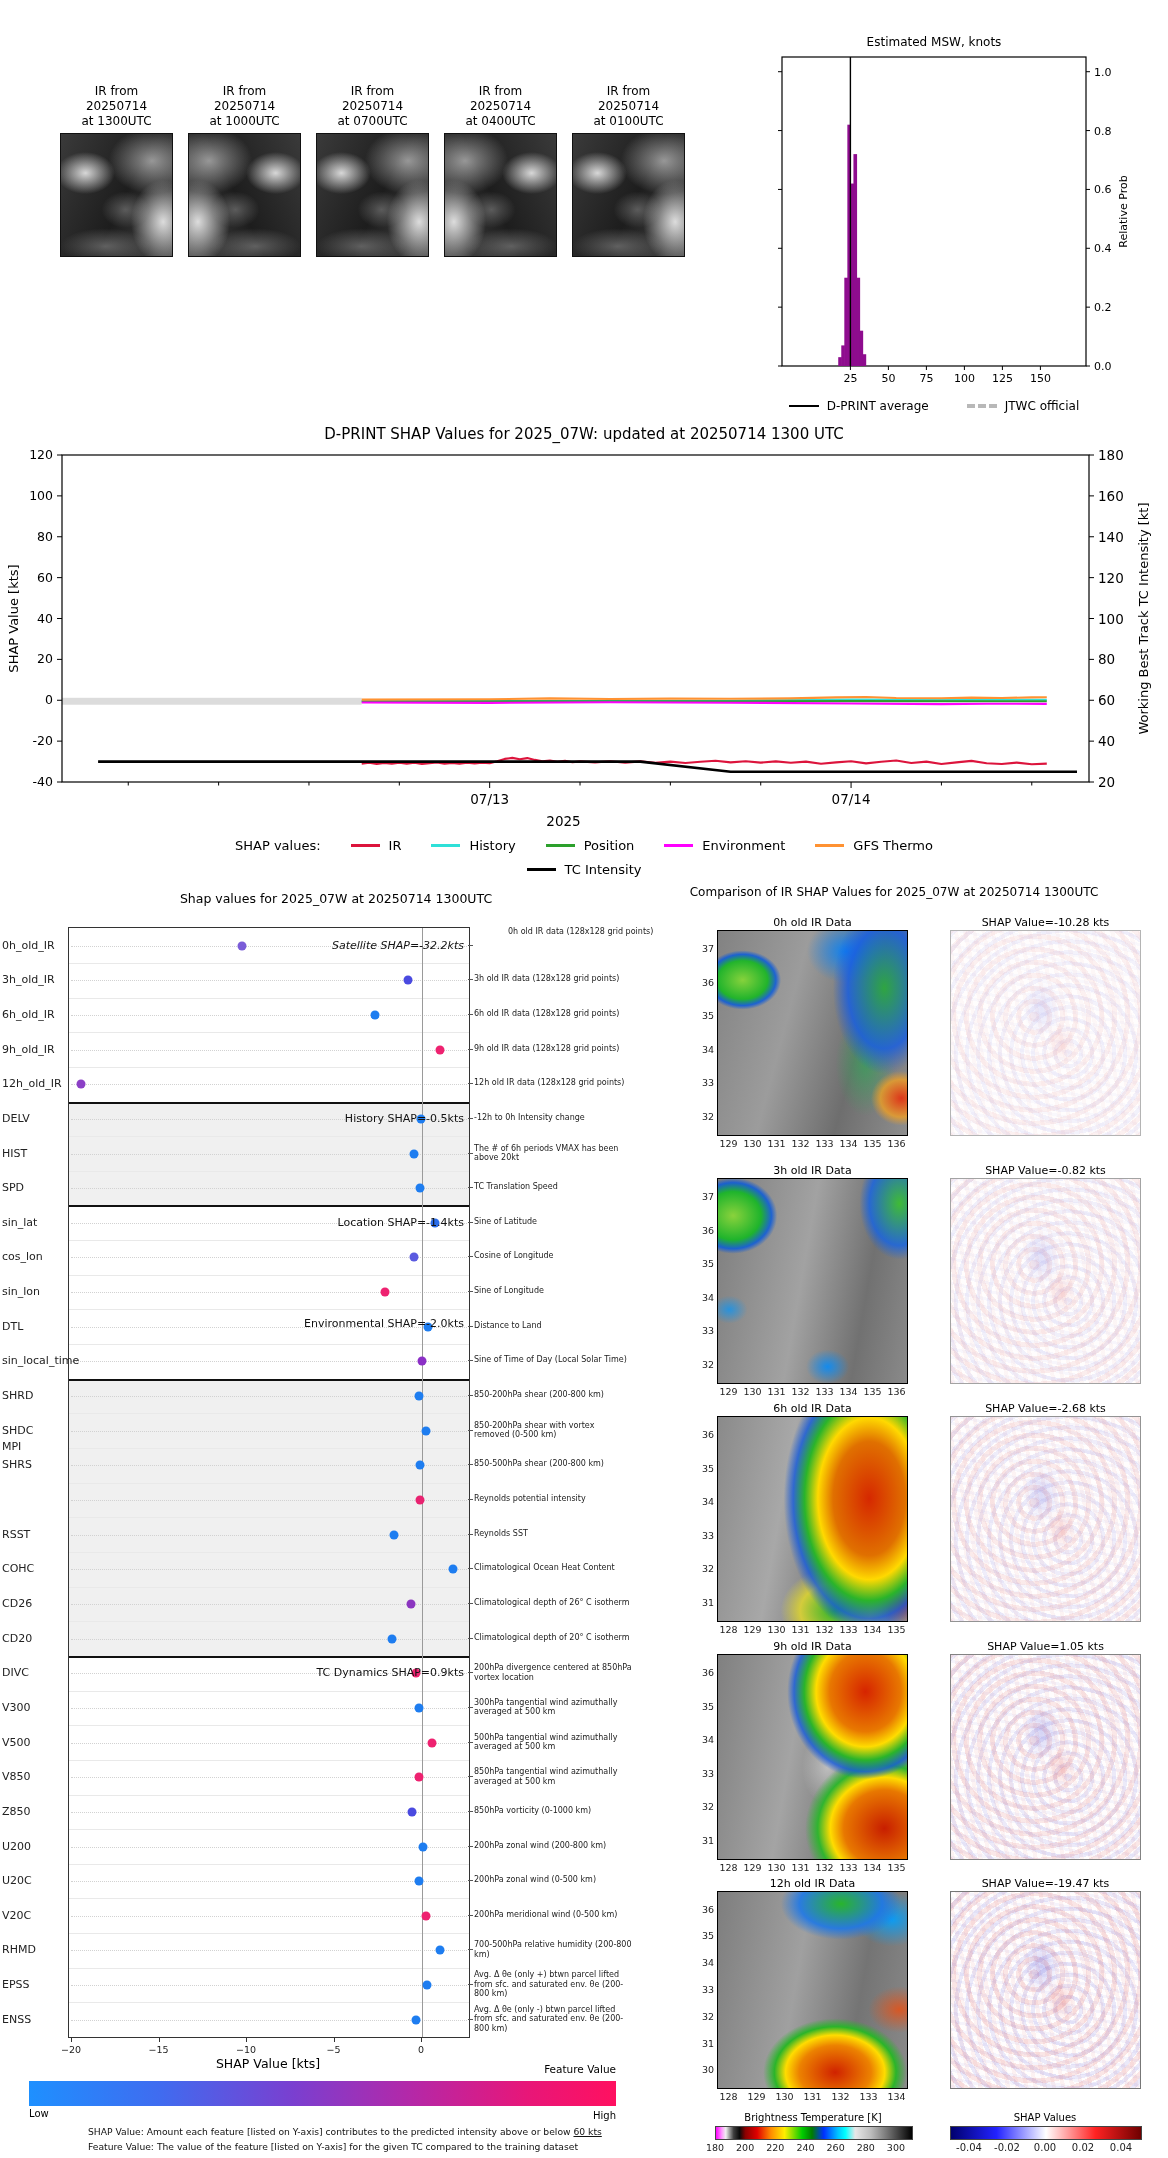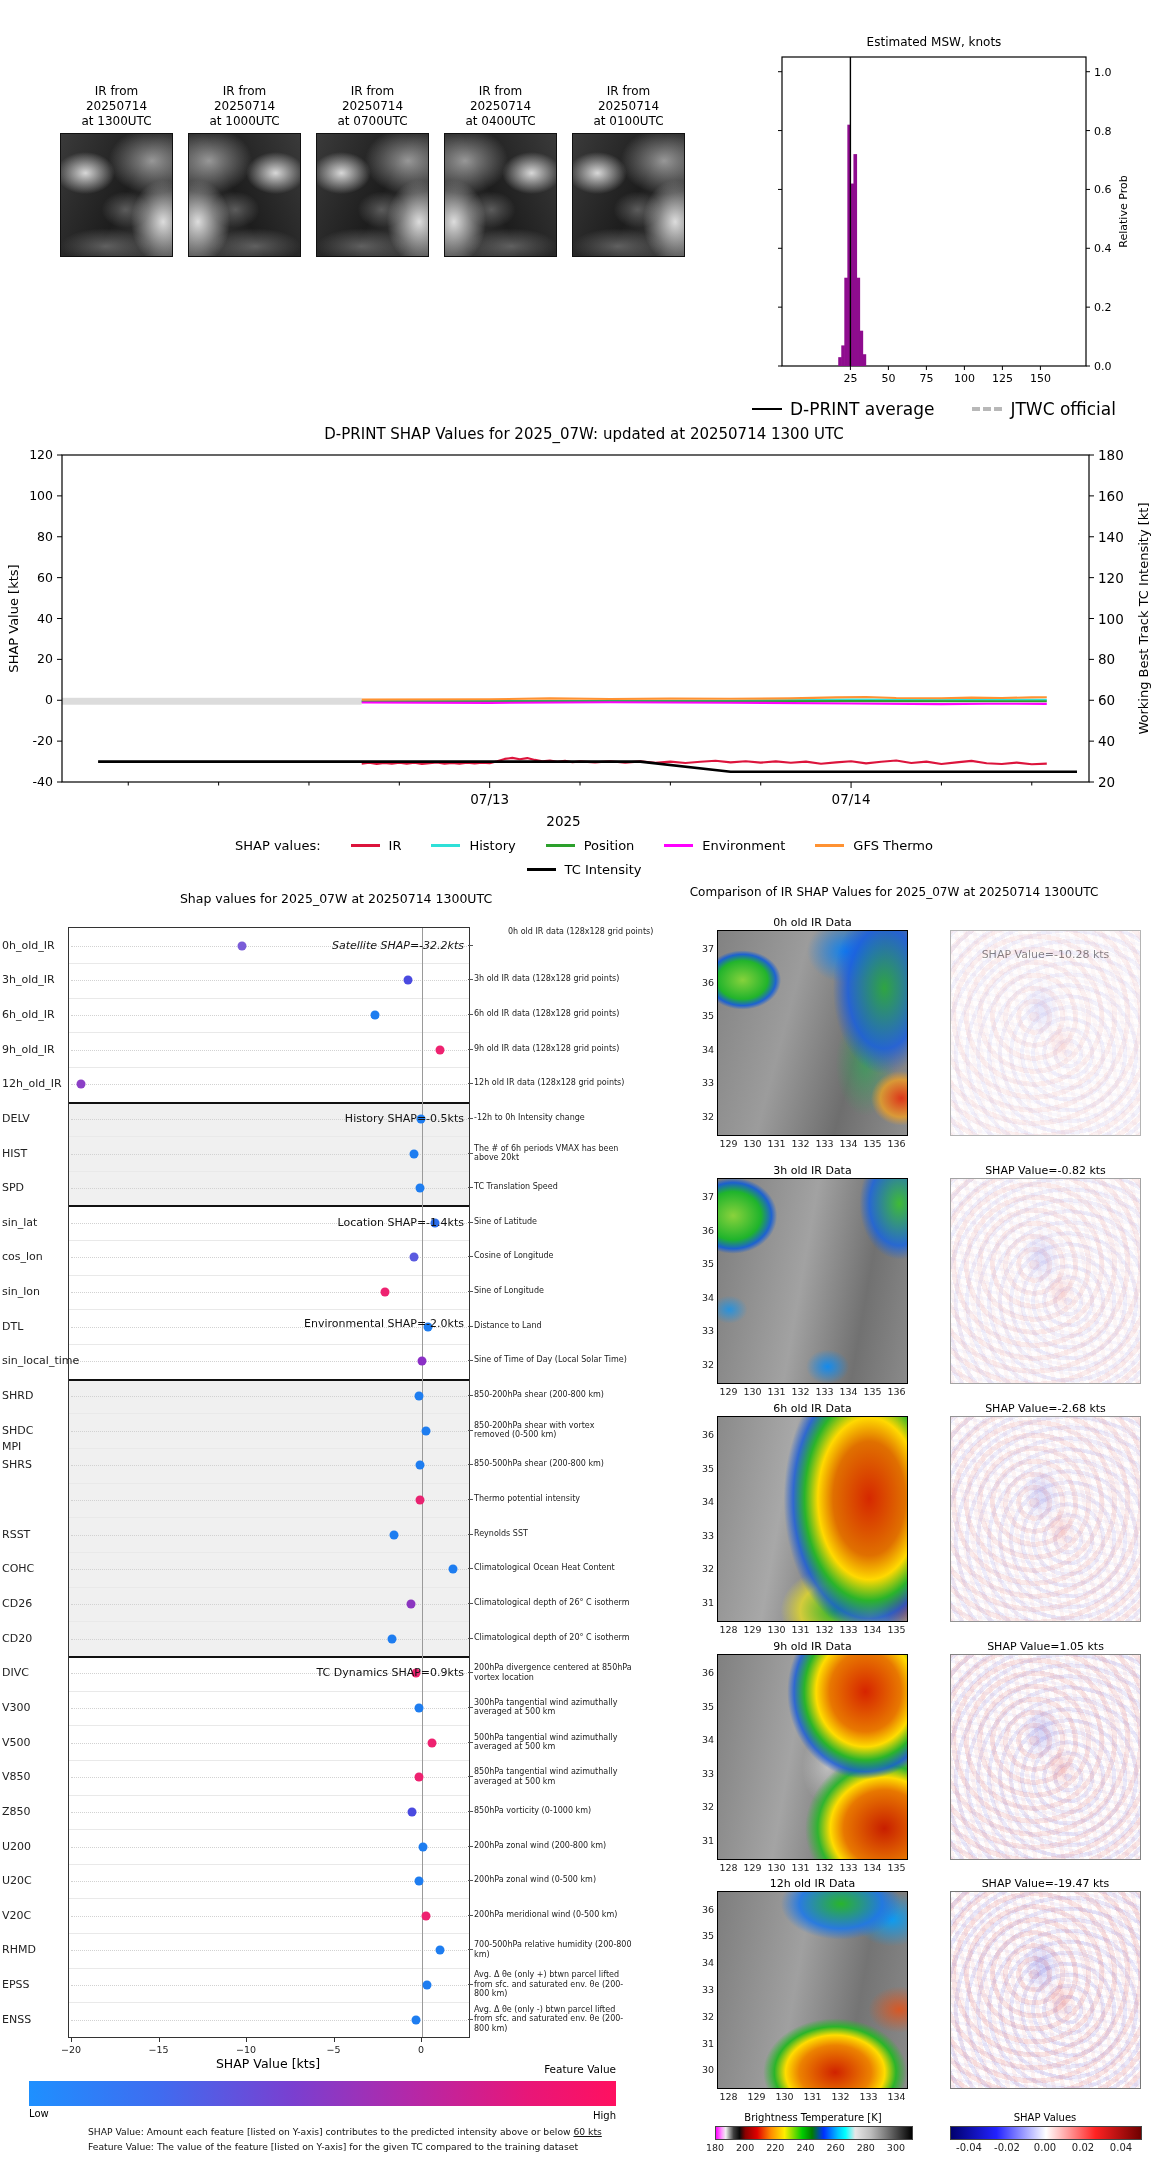--- a/index.html
+++ b/index.html
@@ -11,21 +11,21 @@
   .thumb-img{width:111px;height:122px;border:1px solid #111;
      background:
        radial-gradient(42px 30px at 22% 32%,rgba(225,225,225,.95),rgba(225,225,225,0) 70%),
        radial-gradient(60px 46px at 82% 22%,rgba(190,190,190,.75),rgba(190,190,190,0) 72%),
        radial-gradient(46px 60px at 92% 72%,rgba(238,238,238,.9),rgba(238,238,238,0) 70%),
        radial-gradient(34px 26px at 58% 62%,rgba(130,130,130,.6),rgba(130,130,130,0) 70%),
        radial-gradient(60px 24px at 40% 92%,rgba(160,160,160,.5),rgba(160,160,160,0) 75%),
        linear-gradient(115deg,#3a3a3a 0%,#1d1d1d 55%,#4a4a4a 100%);}
   .thumb:nth-child(even) .thumb-img{transform:scaleX(-1);}
   #hist-legend{top:399px;left:700px;width:468px;display:flex;justify-content:center;gap:38px;
-     font-size:17px;align-items:center;}
+     font-size:12px;align-items:center;}
   .hl-item{display:flex;align-items:center;gap:8px;}
   .hl-line{width:30px;height:0;border-top:2px solid #000;display:inline-block;}
   .hl-dash{width:30px;height:0;border-top:4px dashed #b8b8b8;display:inline-block;}
   .ts-title{top:425px;left:0;width:1168px;text-align:center;font-size:15px;}
   .ts-leg-row{left:0;width:1168px;display:flex;justify-content:center;gap:30px;font-size:13px;align-items:center;}
   .leg-item{display:flex;align-items:center;gap:9px;}
   .leg-swatch{width:29px;height:0;border-top:3px solid #000;display:inline-block;}
   .dp-title{top:891px;left:0;width:672px;text-align:center;font-size:12.5px;}
   .cmp-title{top:885px;left:620px;width:548px;text-align:center;font-size:12px;}
   .dp-box{left:68px;top:927px;width:400px;height:1109px;border:1px solid #333;background:#fff;}
@@ -449,21 +449,21 @@
       <div class="abs dp-desctick" style="top: 1395.05px;"></div>
       <div class="abs dp-desc" style="top: 1395.05px;">850-200hPa shear (200-800 km)</div>
       <div class="abs dp-ylabel" style="top: 1429.7px;">SHDC</div>
       <div class="abs dp-desctick" style="top: 1429.7px;"></div>
       <div class="abs dp-desc" style="top: 1429.7px;">850-200hPa shear with vortex removed (0-500 km)</div>
       <div class="abs dp-ylabel" style="top: 1464.35px;">SHRS</div>
       <div class="abs dp-desctick" style="top: 1464.35px;"></div>
       <div class="abs dp-desc" style="top: 1464.35px;">850-500hPa shear (200-800 km)</div>
       <div class="abs dp-ylabel" style="top: 1446px;">MPI</div>
       <div class="abs dp-desctick" style="top: 1499px;"></div>
-      <div class="abs dp-desc" style="top: 1499px;">Thermo potential intensity</div>
+      <div class="abs dp-desc" style="top: 1499px;">Reynolds potential intensity</div>
       <div class="abs dp-ylabel" style="top: 1533.65px;">RSST</div>
       <div class="abs dp-desctick" style="top: 1533.65px;"></div>
       <div class="abs dp-desc" style="top: 1533.65px;">Reynolds SST</div>
       <div class="abs dp-ylabel" style="top: 1568.3px;">COHC</div>
       <div class="abs dp-desctick" style="top: 1568.3px;"></div>
       <div class="abs dp-desc" style="top: 1568.3px;">Climatological Ocean Heat Content</div>
       <div class="abs dp-ylabel" style="top: 1602.95px;">CD26</div>
       <div class="abs dp-desctick" style="top: 1602.95px;"></div>
       <div class="abs dp-desc" style="top: 1602.95px;">Climatological depth of 26° C isotherm</div>
       <div class="abs dp-ylabel" style="top: 1637.6px;">CD20</div>
@@ -521,21 +521,21 @@
   <div class="abs fv-high">High</div>
 
   <div class="abs fn" style="top:2126px;">
     <span>SHAP Value: Amount each feature [listed on Y-axis] contributes to the predicted intensity above or below </span><span class="u">60 kts</span>
   </div>
   <div class="abs fn" style="top:2141px;">Feature Value: The value of the feature [listed on Y-axis] for the given TC compared to the training dataset</div>
 
   <div class="abs cmp-title">Comparison of IR SHAP Values for 2025_07W at 20250714 1300UTC</div>
   <div id="comparison">
       <div class="abs cmp-rowtitle" style="left: 717px; top: 916px;">0h old IR Data</div>
-      <div class="abs cmp-rowtitle" style="left: 950px; top: 916px; margin-top: 32px;">SHAP Value=-10.28 kts</div>
+      <div class="abs cmp-rowtitle" style="left: 950px; top: 916px;">SHAP Value=-10.28 kts</div>
       <div class="abs" style="left: 717px; top: 930px; height: 204px;">
         <div class="ir-map irm-0"></div>
       </div>
       <div class="abs" style="left: 950px; top: 930px; height: 204px;">
         <div class="shap-map" style="opacity: 0.55;"></div>
       </div>
       <div class="abs cmp-lat" style="left: 690px; top: 948.36px;">37</div>
       <div class="abs cmp-lat" style="left: 690px; top: 981.816px;">36</div>
       <div class="abs cmp-lat" style="left: 690px; top: 1015.27px;">35</div>
       <div class="abs cmp-lat" style="left: 690px; top: 1048.73px;">34</div>

